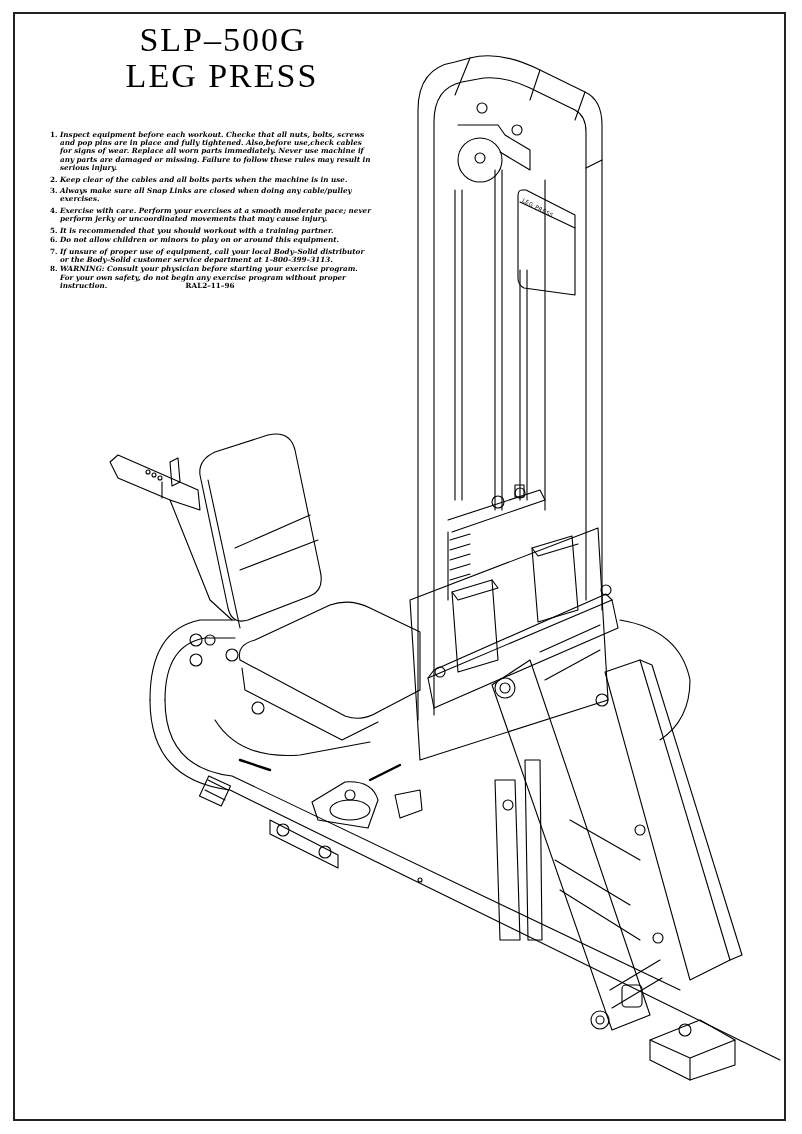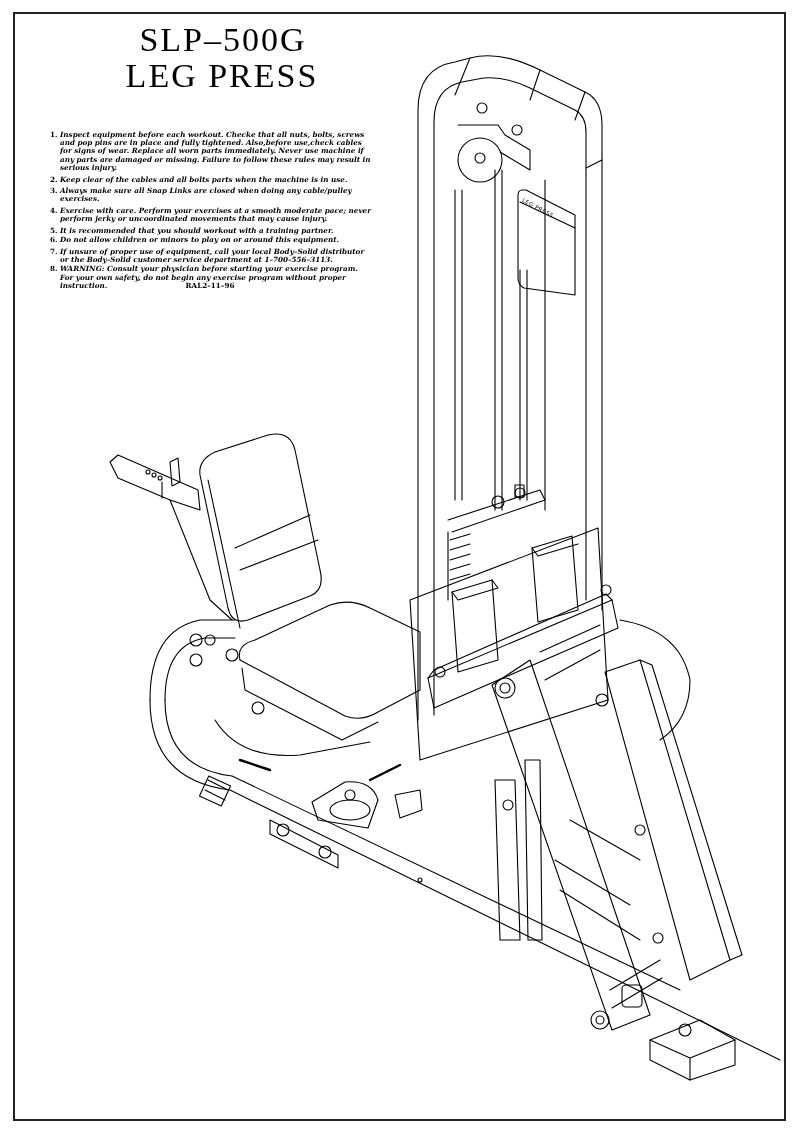--- a/index.html
+++ b/index.html
@@ -52,21 +52,21 @@
     <li class="gap">
         <span class="num">5.</span>
         <span class="txt">It is recommended that you should workout with a training partner.</span>
       </li>
     <li>
         <span class="num">6.</span>
         <span class="txt">Do not allow children or minors to play on or around this equipment.</span>
       </li>
     <li class="gap">
         <span class="num">7.</span>
-        <span class="txt">If unsure of proper use of equipment, call your local Body–Solid distributor or the Body–Solid customer service department at 1–700–556–3113.</span>
+        <span class="txt">If unsure of proper use of equipment, call your local Body–Solid distributor or the Body–Solid customer service department at 1–800–399–3113.</span>
       </li>
     <li>
         <span class="num">8.</span>
         <span class="txt">WARNING: Consult your physician before starting your exercise program. For your own safety, do not begin any exercise program without proper instruction.</span>
       </li>
   </ol>
   <span class="code">RAL2–11–96</span>
 </div>
 
 <div class="drawing">

